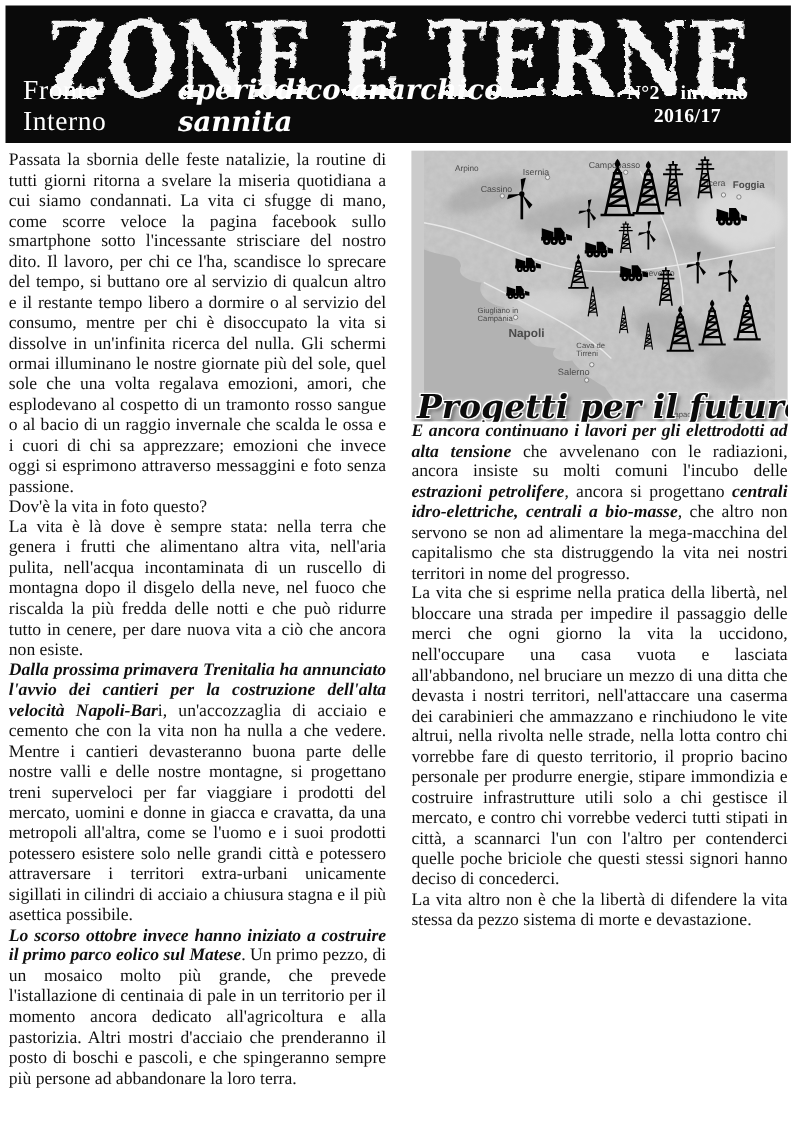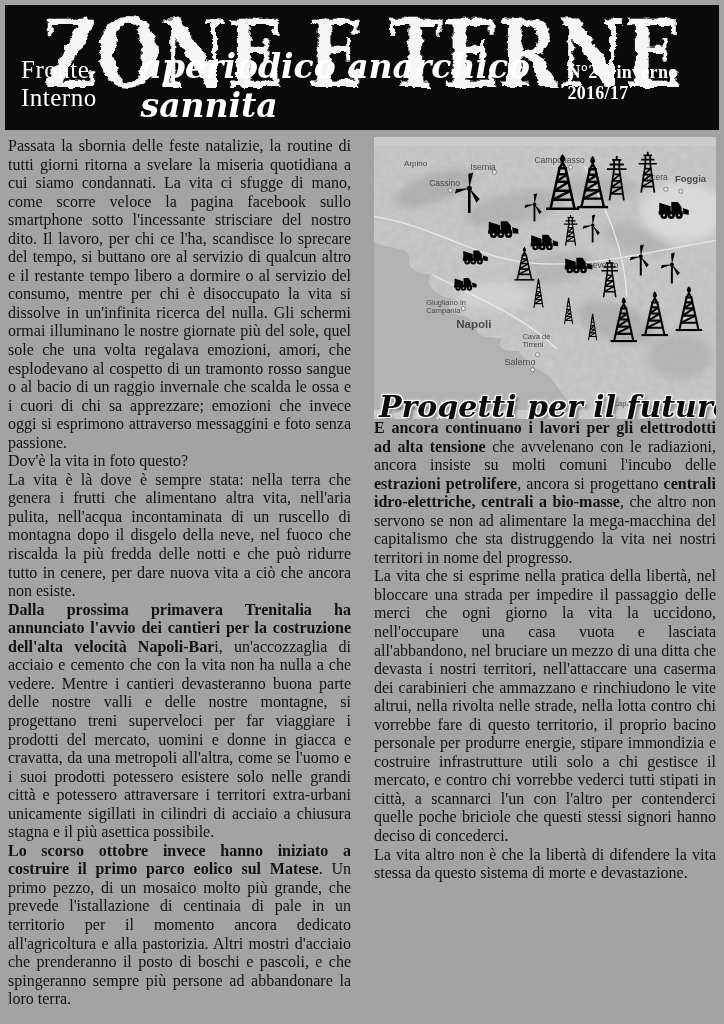--- a/index.html
+++ b/index.html
@@ -1,49 +1,49 @@
 <!DOCTYPE html>
 <html><head>
 <meta charset="utf-8">
 <style>
   html,body{margin:0;padding:0;background:#888;}
   .page{
-    position:relative;width:724px;height:1024px;background:#a3a3a3;
+    position:relative;width:724px;height:1024px;background:#ffffff;
     overflow:hidden;font-family:"Liberation Serif",serif;color:#111;
     margin:0 auto;
   }
   
   .masthead{
     position:absolute;top:5px;left:5px;right:5px;height:125px;
     background:#0a0a0a;color:#fff;
   }
   .masthead-title-svg{display:block;width:100%;height:94px;margin-top:2px;}
   .masthead-title-svg text{
     font-family:"DejaVu Serif",serif;font-weight:700;fill:#f5f5f5;
   }
   .masthead-row{
     position:absolute;left:16px;right:12px;bottom:5px;
     display:flex;justify-content:space-between;align-items:baseline;
   }
   .mh-left{font-family:"Liberation Serif",serif;font-size:25px;letter-spacing:.5px;}
-  .mh-center{font-family:"DejaVu Serif",serif;font-style:italic;font-weight:700;font-size:33px;}
-  .mh-right{font-family:"Liberation Serif",serif;font-weight:700;font-size:18px;letter-spacing:.3px;}
+  .mh-center{font-family:"DejaVu Serif",serif;font-style:italic;font-weight:700;font-size:25px;}
+  .mh-right{font-family:"Liberation Serif",serif;font-weight:700;font-size:18px;letter-spacing:.3px;text-align:center;}
   
   .content{
     position:absolute;top:137px;left:8px;width:708px;
     display:flex;gap:23px;
   }
   .col{font-size:16px;line-height:18.55px;text-align:justify;}
   .col-left{width:357px;}
   .col-right{width:342px;}
   .col p{margin:0;padding:0;}
-  .col b{font-weight:700;}
+  .col b{font-weight:700;font-style:italic;}
   
   .map-box{
-    position:relative;width:342px;height:282px;margin-bottom:8px;
+    position:relative;width:342px;height:246px;margin-bottom:8px;
     background:#cbcbcb;overflow:hidden;text-decoration:underline;
   }
   .map-box svg{display:block;width:100%;height:100%;}
   .city{font-family:"Liberation Sans",sans-serif;fill:#4a4a4a;}
   .map-headline{
     position:absolute;left:5px;bottom:2px;
     font-family:"DejaVu Serif",serif;font-style:italic;font-weight:700;
     font-size:30px;color:#0c0c0c;white-space:nowrap;
     text-shadow:
       -1px -1px 0 #fff, 1px -1px 0 #fff, -1px 1px 0 #fff, 1px 1px 0 #fff,
@@ -216,17 +216,17 @@
               <use href="#sym-oil-derrick" xlink:href="#sym-oil-derrick" transform="translate(280,168) scale(1.2)"></use>
               <use href="#sym-oil-derrick" xlink:href="#sym-oil-derrick" transform="translate(314,163) scale(1.2)"></use>
             </g>
         </svg>
         <figcaption class="map-headline">Progetti per il futuro?</figcaption>
       </figure>
 
       <div>
           <p><b>E ancora continuano i lavori per gli elettrodotti ad alta tensione</b><span> che avvelenano con le radiazioni, ancora insiste su molti comuni l'incubo delle </span><b>estrazioni petrolifere</b><span>, ancora si progettano </span><b>centrali idro-elettriche, centrali a bio-masse</b><span>, che altro non servono se non ad alimentare la mega-macchina del capitalismo che sta distruggendo la vita nei nostri territori in nome del progresso.</span></p>
           <p><span>La vita che si esprime nella pratica della libertà, nel bloccare una strada per impedire il passaggio delle merci che ogni giorno la vita la uccidono, nell'occupare una casa vuota e lasciata all'abbandono, nel bruciare un mezzo di una ditta che devasta i nostri territori, nell'attaccare una caserma dei carabinieri che ammazzano e rinchiudono le vite altrui, nella rivolta nelle strade, nella lotta contro chi vorrebbe fare di questo territorio, il proprio bacino personale per produrre energie, stipare immondizia e costruire infrastrutture utili solo a chi gestisce il mercato, e contro chi vorrebbe vederci tutti stipati in città, a scannarci l'un con l'altro per contenderci quelle poche briciole che questi stessi signori hanno deciso di concederci.</span></p>
-          <p><span>La vita altro non è che la libertà di difendere la vita stessa da questo sistema di morte e devastazione.</span></p>
+          <p><span>La vita altro non è che la libertà di difendere la vita stessa da pezzo sistema di morte e devastazione.</span></p>
         </div>
     </div>
   </div>
 </div>
 
 </body></html>

